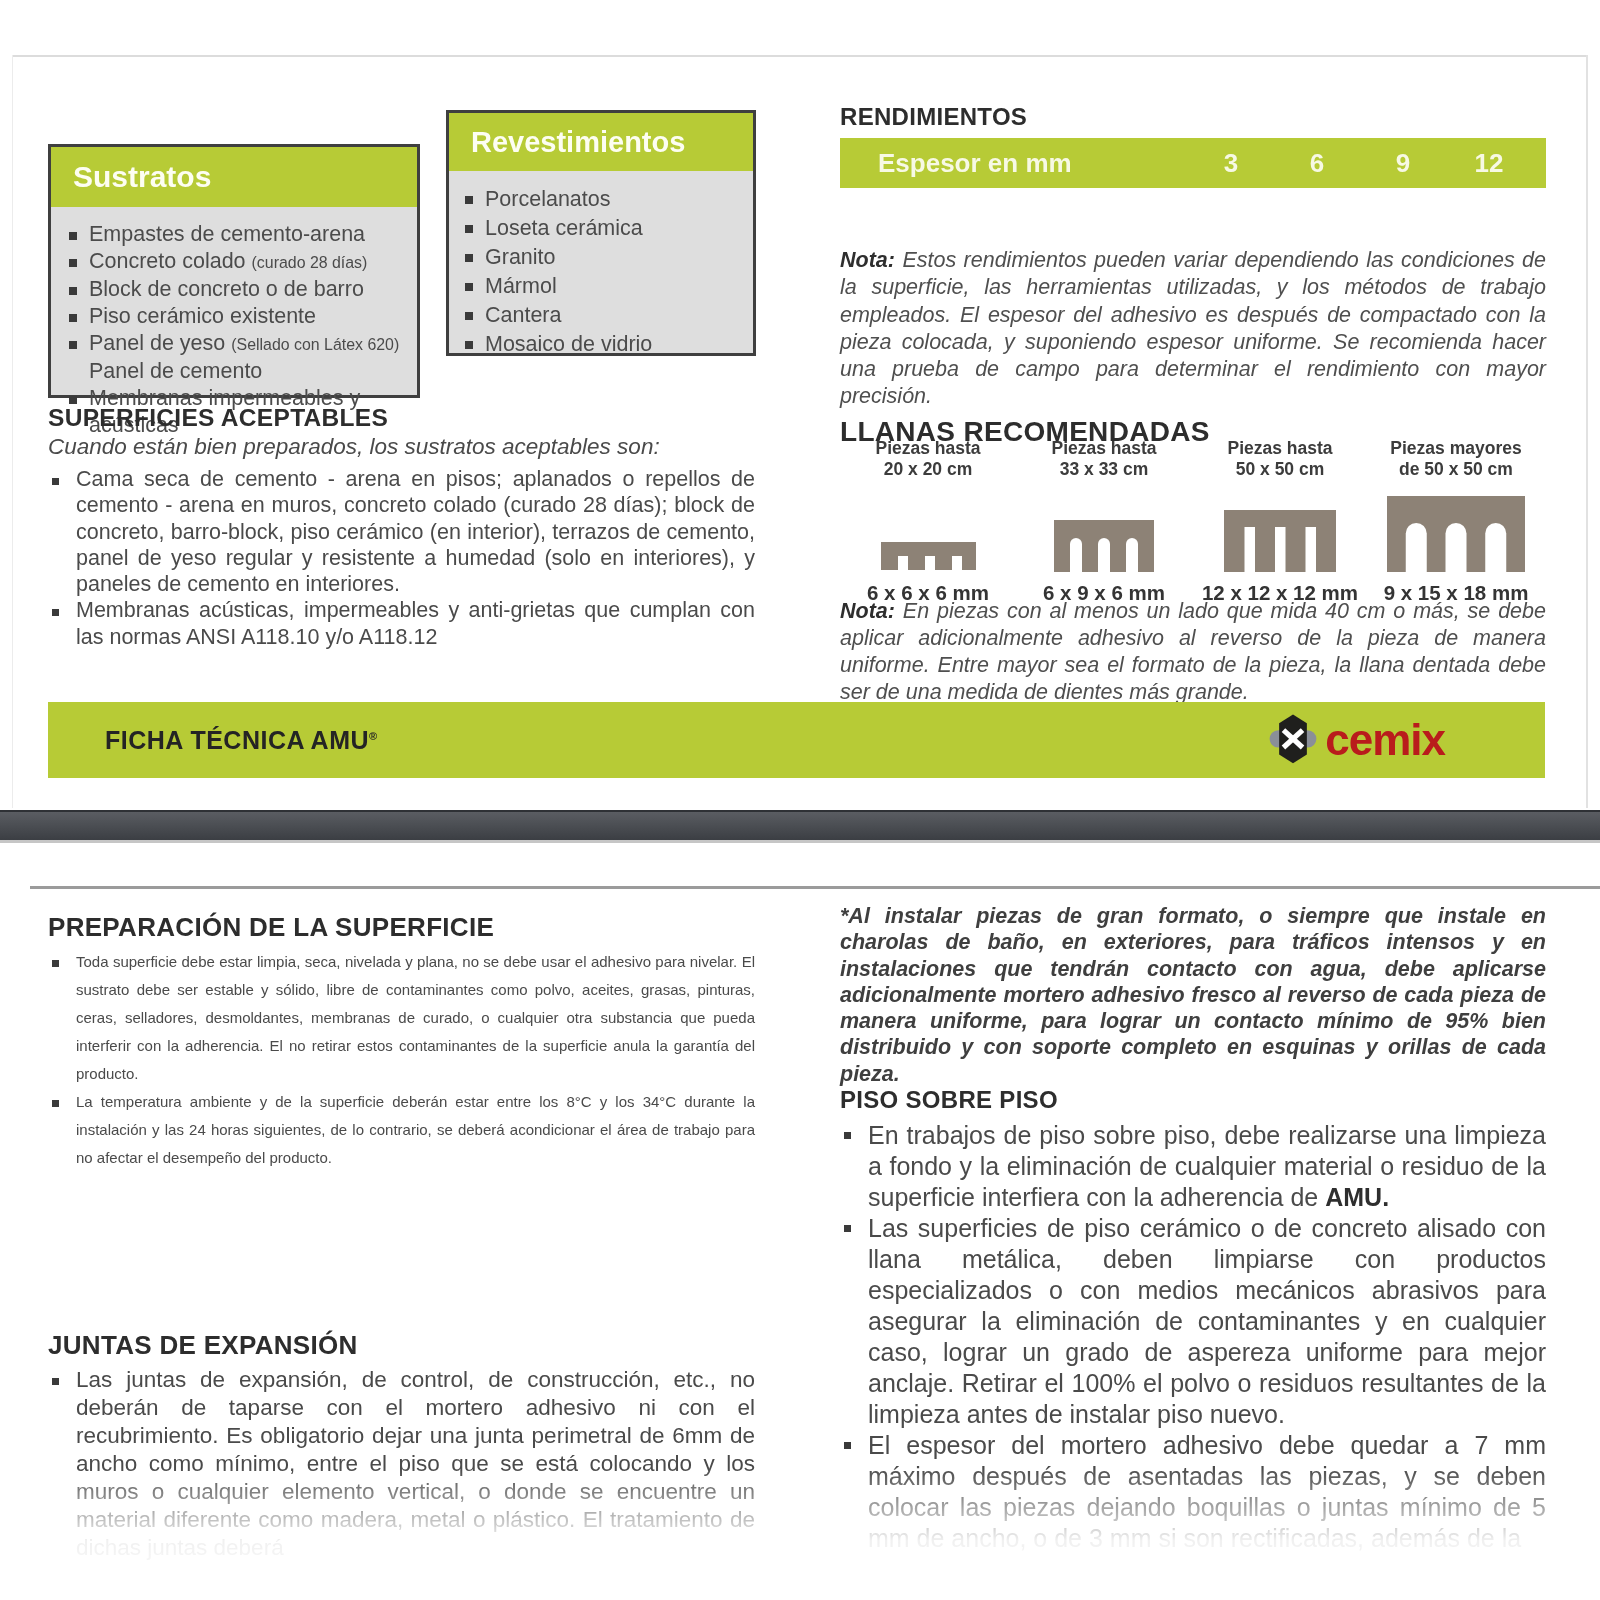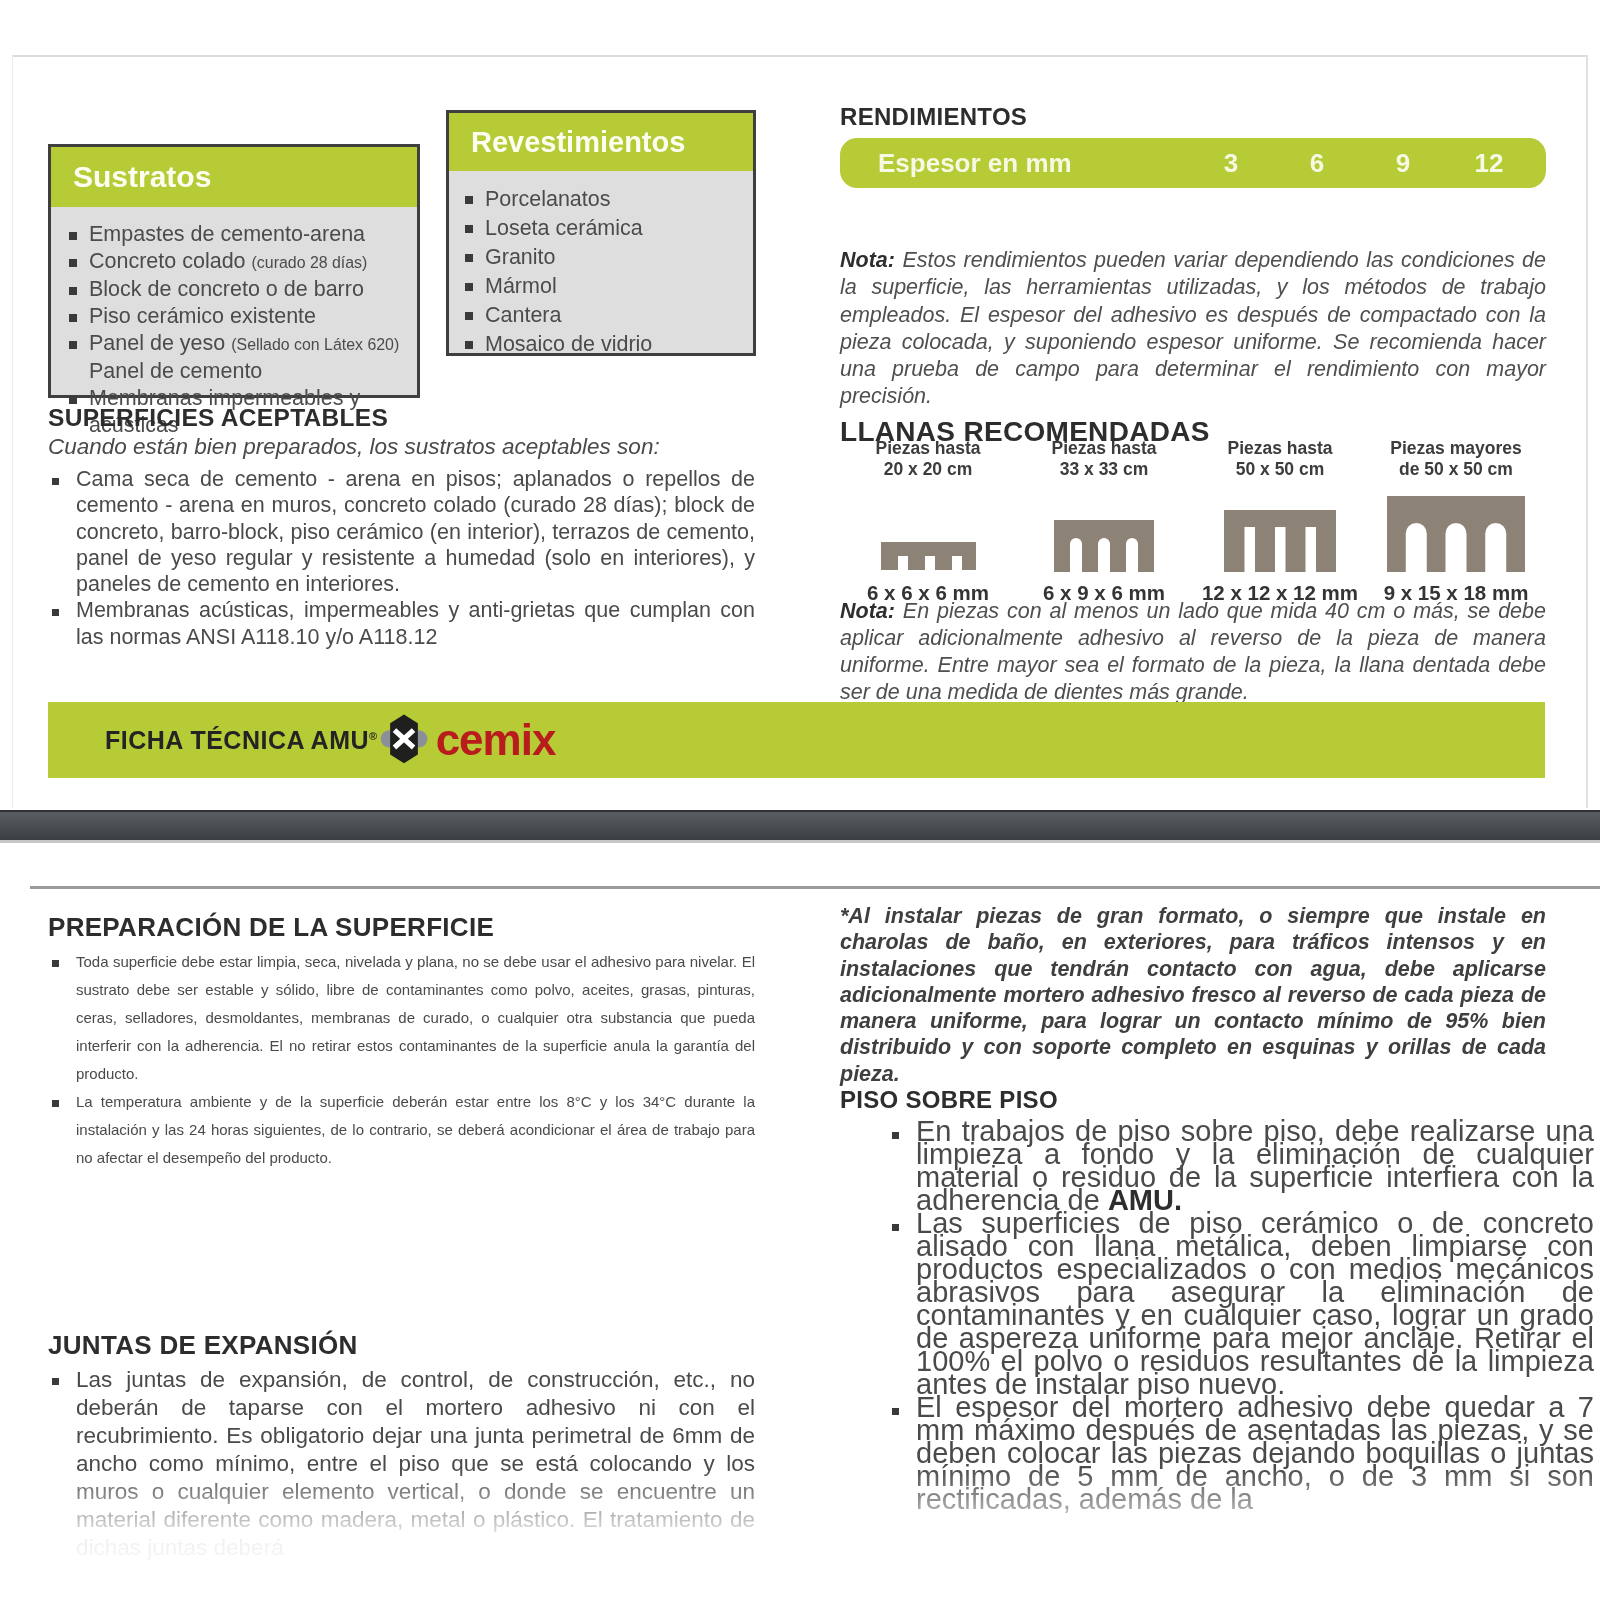--- a/index.html
+++ b/index.html
@@ -22,34 +22,34 @@
   .italic{font-style:italic;}
   .boldital{font-weight:bold;font-style:italic;color:#3f3f3f;}
   ul.bullets{list-style:none;margin:0;padding:0;}
   ul.bullets li{position:relative;padding-left:28px;}
   ul.bullets li::before{content:"";position:absolute;left:4px;top:12px;width:7px;height:7px;background:#3a3a3a;}
   .notap{position:absolute;text-align:justify;font-style:italic;color:#4f4f4f;}
   .notap b{color:#2e2e2e;}
   
   .rtable{position:absolute;left:840px;top:138px;width:706px;}
   .rtable .row{display:flex;align-items:center;box-sizing:border-box;}
-  .rtable .row.head{background:#b7cb36;color:#f7f9e4;height:50px;font-weight:bold;font-size:26px;border-radius:17px;}
+  .rtable .row.head{background:#b7cb36;color:#f7f9e4;height:50px;font-weight:bold;font-size:26px;}
   .rtable .row.data{background:#e4e4e4;color:#333;height:53px;font-weight:bold;font-size:25px;margin-top:3px;}
   .rtable .lbl{flex:1;padding-left:38px;}
   .rtable .num{width:86px;text-align:center;}
   .rtable .row{padding-right:14px;}
   
   .trowels{position:absolute;left:840px;top:438px;width:706px;display:flex;}
   .trowel-col{width:176px;display:flex;flex-direction:column;align-items:center;}
   .trowel-col .cap{font-size:17.5px;font-weight:bold;color:#3c3c3c;text-align:center;line-height:21px;}
   .trowel-col .ic{height:92px;display:flex;align-items:flex-end;justify-content:center;}
   .trowel-col .sz{font-size:20.5px;font-weight:bold;color:#343434;margin-top:9px;}
   
   .banner{position:absolute;left:48px;top:702px;width:1497px;height:76px;background:#b7cb36;
-          display:flex;align-items:center;justify-content:flex-start;
+          display:flex;align-items:center;justify-content:space-between;
           padding:0 100px 0 57px;box-sizing:border-box;}
   .banner .ft{font-weight:bold;color:#242424;font-size:25px;letter-spacing:.5px;}
   .banner .ft sup{font-size:11px;}
   .brand{display:flex;align-items:center;}
   .brand .word{font-weight:bold;color:#b91c1c;font-size:44px;letter-spacing:-1px;margin-left:6px;}
   
   .divider{position:absolute;left:0;top:810px;width:1600px;height:28px;
            background:linear-gradient(#5a5d62,#3b3e43);border-top:2px solid #2e3135;
            border-bottom:3px solid #c6c6c6;}
   
@@ -210,21 +210,21 @@
   </div>
   <div class="h1" style="left:48px;top:1330px;font-size:26px;">JUNTAS DE EXPANSIÓN</div>
   <div class="body-txt" style="left:48px;top:1366px;width:707px;font-size:22.5px;line-height:28px;">
     <ul class="bullets">
       <li><span>Las juntas de expansión, de control, de construcción, etc., no deberán de taparse con el mortero adhesivo ni con el recubrimiento.  Es obligatorio dejar una junta perimetral de 6mm de ancho como mínimo, entre el piso que se está colocando y los muros o cualquier elemento vertical, o donde se encuentre un material diferente como madera, metal o plástico. El tratamiento de dichas juntas deberá</span></li>
     </ul>
   </div>
 
   <div class="body-txt boldital" style="left:840px;top:903px;width:706px;font-size:21.5px;line-height:26.3px;">*Al  instalar piezas de gran formato, o siempre que instale en charolas de baño, en exteriores, para tráficos intensos y en instalaciones que tendrán contacto con agua, debe aplicarse adicionalmente mortero adhesivo fresco al reverso de cada pieza de manera uniforme, para lograr un contacto mínimo de 95% bien distribuido y con soporte completo en esquinas y orillas de cada pieza.</div>
   <div class="h1" style="left:840px;top:1086px;font-size:24px;">PISO SOBRE PISO</div>
-  <div class="body-txt" style="left:888px;top:1120px;width:706px;font-size:29px;line-height:23px;">
+  <div class="body-txt" style="left:840px;top:1120px;width:706px;font-size:25px;line-height:31px;">
     <ul class="bullets">
       <li><span>En trabajos de piso sobre piso, debe realizarse una limpieza a fondo y la eliminación  de cualquier material o residuo de la superficie interfiera con la adherencia de </span><strong class="amu">AMU.</strong></li>
       <li><span>Las superficies de piso cerámico o de concreto alisado con llana metálica, deben limpiarse con productos especializados o con medios mecánicos abrasivos para asegurar la eliminación de contaminantes y en cualquier caso, lograr un grado de aspereza uniforme para mejor anclaje. Retirar el 100% el polvo o residuos resultantes de la limpieza antes de instalar piso nuevo.</span></li>
       <li><span>El espesor del mortero adhesivo debe quedar a 7 mm máximo después de asentadas las piezas, y se deben colocar las piezas dejando boquillas o juntas mínimo de 5 mm de ancho, o de 3 mm si son rectificadas, además de la</span></li>
     </ul>
   </div>
 
   <div class="fade"></div>
 
 </div>

